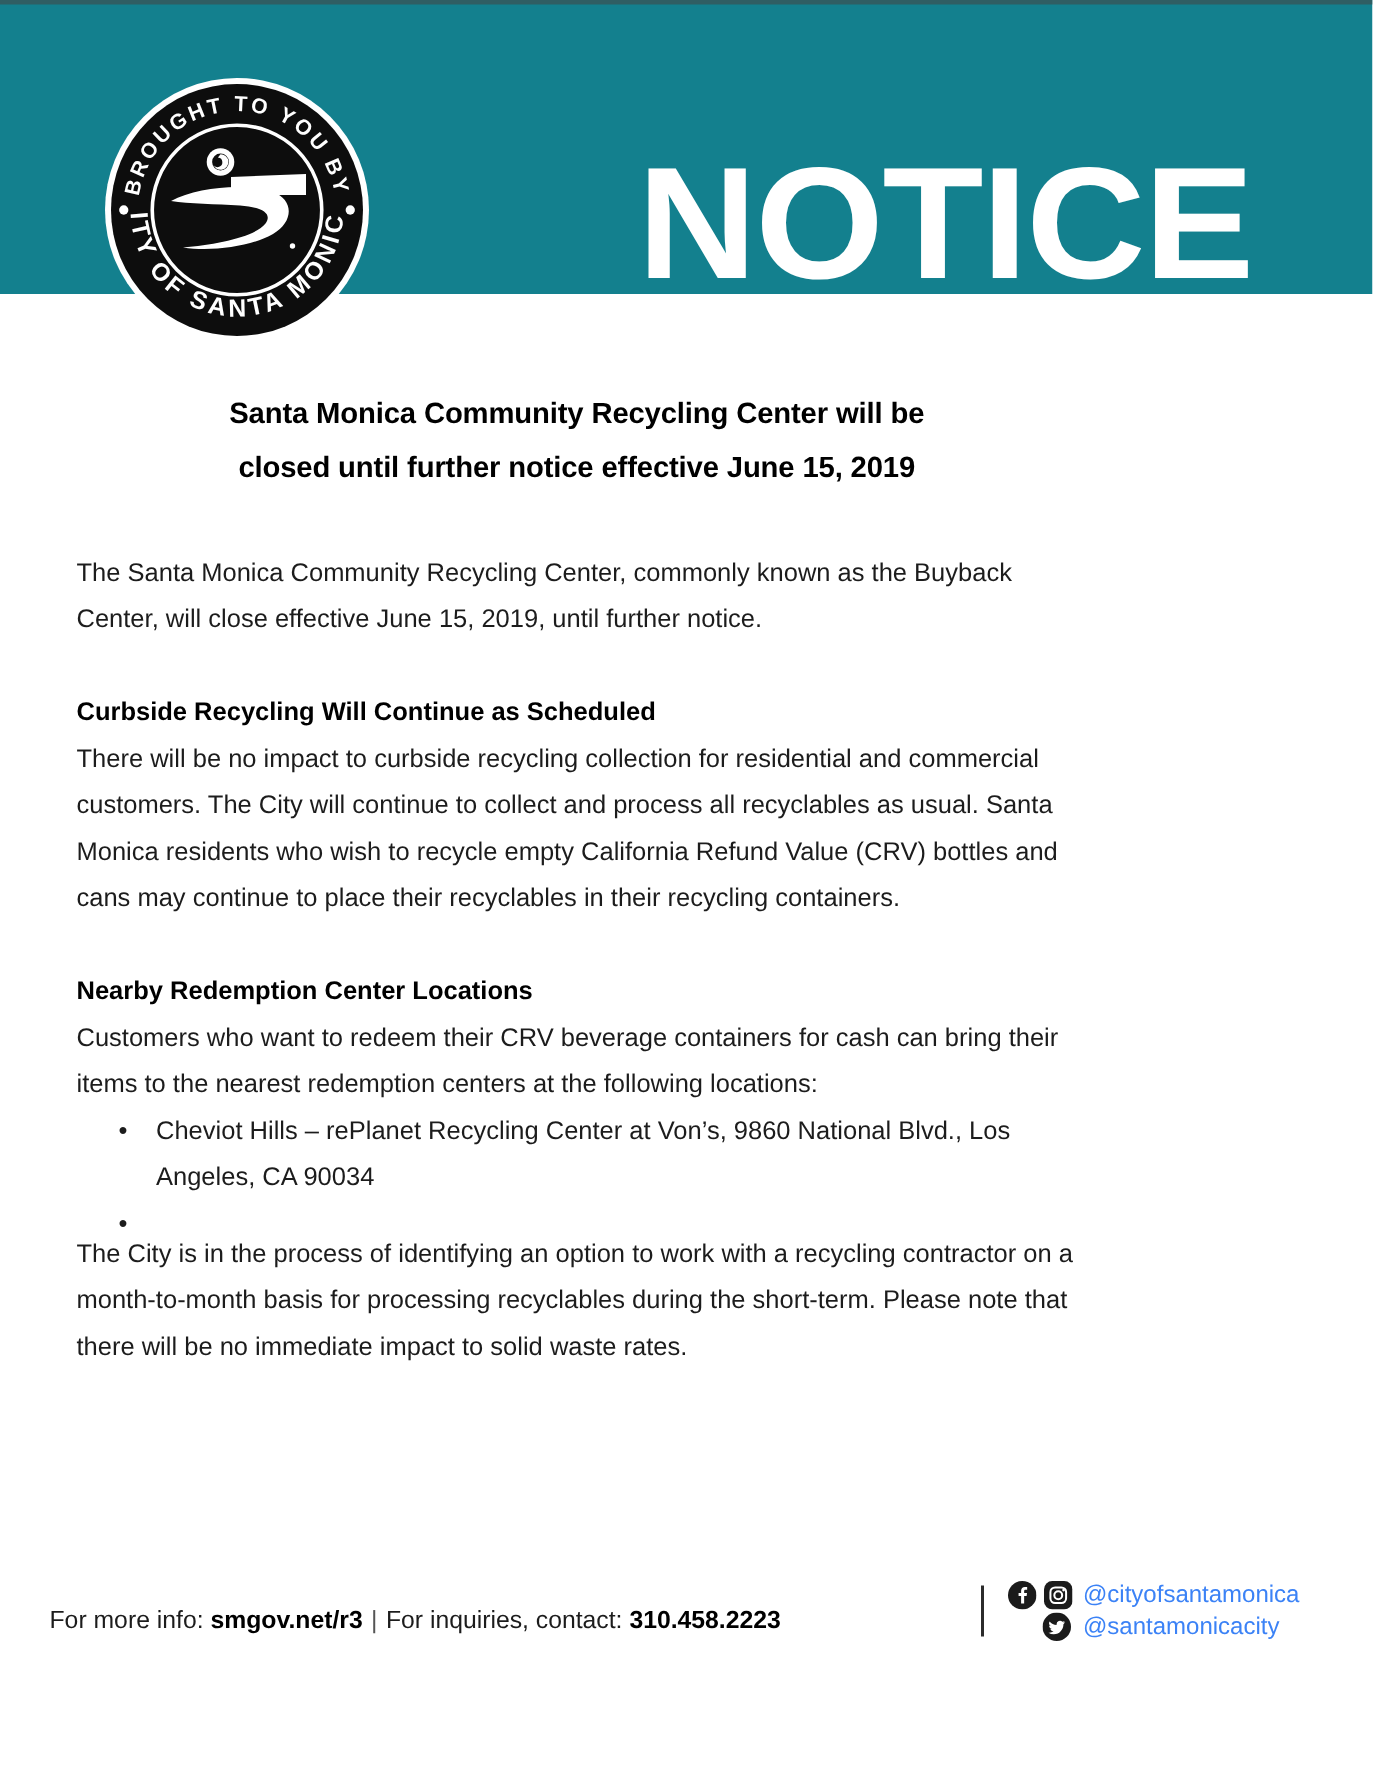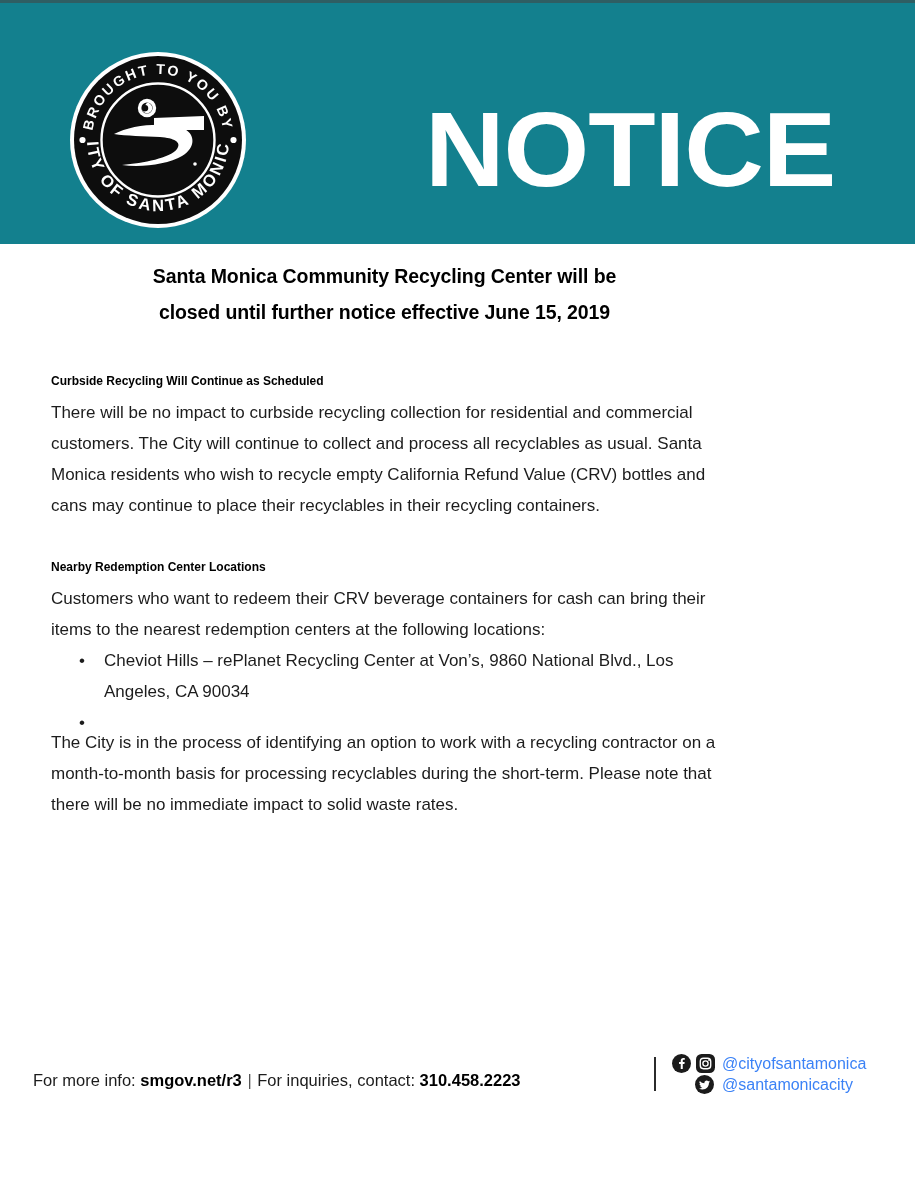--- a/index.html
+++ b/index.html
@@ -15,21 +15,21 @@
     position: relative;
     overflow: hidden;
   }
 
   
   .header-band {
     position: absolute;
     left: 0;
     top: 0;
     width: 915px;
-    height: 244px;
+    height: 196px;
     background: #13808e;
   }
   .header-topline {
     position: absolute;
     left: 0;
     top: 0;
     width: 915px;
     height: 3px;
     background: #2f5e63;
   }
@@ -87,21 +87,21 @@
   p.para {
     margin: 0 0 0 0;
     font-size: 17px;
     line-height: 31px;
     color: #1c1c1c;
   }
   p.gap-before { margin-top: 20px; }
 
   h2.subhead {
     margin: 0;
-    font-size: 12px;
+    font-size: 17px;
     font-weight: 700;
     line-height: 31px;
     color: #000000;
   }
   h2.subhead.spaced { margin-top: 31px; }
 
   ul.loc-list {
     margin: 0;
     padding: 0 0 0 0;
     list-style: none;
@@ -232,20 +232,21 @@
 
 <div class="page-body">
 
   <h1 class="headline">
     <span class="hl-line">Santa Monica Community Recycling Center will be</span>
     <span class="hl-line">closed until further notice effective June 15, 2019</span>
   </h1>
 
   <div class="content">
 
+    <p class="para">The Santa Monica Community Recycling Center, commonly known as the Buyback Center, will close effective June 15, 2019, until further notice.</p>
 
     <h2 class="subhead spaced">Curbside Recycling Will Continue as Scheduled</h2>
     <p class="para">There will be no impact to curbside recycling collection for residential and commercial customers. The City will continue to collect and process all recyclables as usual. Santa Monica residents who wish to recycle empty California Refund Value (CRV) bottles and cans may continue to place their recyclables in their recycling containers.</p>
 
     <h2 class="subhead spaced">Nearby Redemption Center Locations</h2>
     <p class="para">Customers who want to redeem their CRV beverage containers for cash can bring their items to the nearest redemption centers at the following locations:</p>
 
     <ul class="loc-list">
       <li>
         <span class="bullet">•</span>

